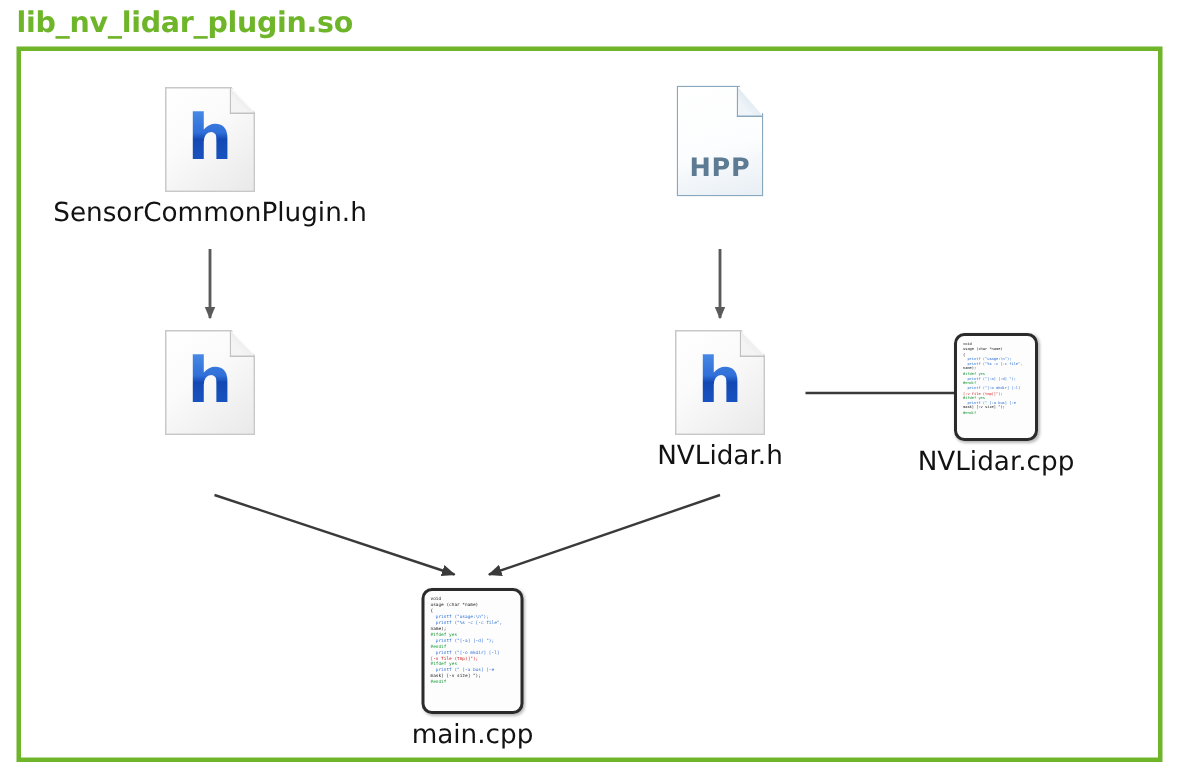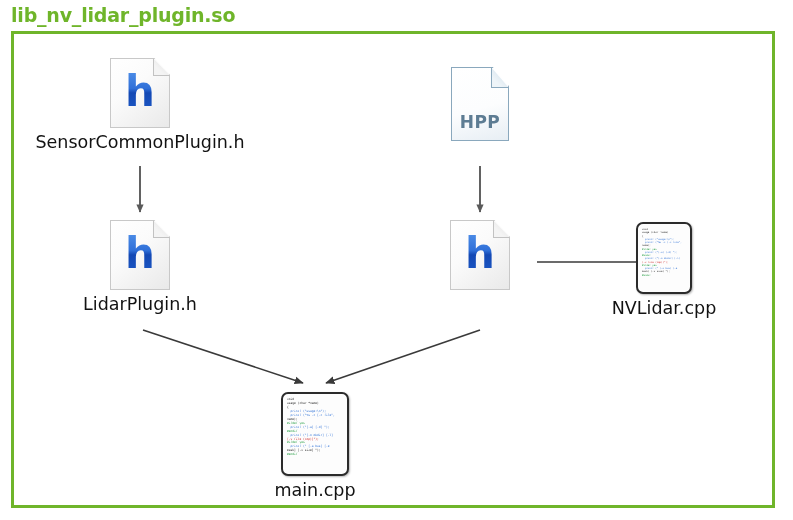--- a/index.html
+++ b/index.html
@@ -106,21 +106,21 @@
     background-clip: text;
     color: transparent;
     text-shadow: none;
   }
 
   
   .icon-hpp {
     position: relative;
     width: 58px;
     height: 74px;
-    margin: 12px auto;
+    margin: 2px auto;
   }
   .icon-hpp .page {
     position: absolute;
     left: 0; top: 0;
     width: 58px; height: 74px;
     background: linear-gradient(165deg,#ffffff 0%,#fcfdfe 55%,#e7eef4 100%);
     border: 1px solid #8aa8bd;
     box-sizing: border-box;
     clip-path: polygon(0 0, 72% 0, 100% 26%, 100% 100%, 0 100%);
   }
@@ -217,29 +217,29 @@
       <div class="fold"></div>
     </div>
   </div>
 
   <div class="node" style="left:60px; top:220px; width:160px;">
     <div class="icon-h">
       <div class="page"></div>
       <div class="glyph">h</div>
       <div class="fold"></div>
     </div>
-    <div class="node-label">LidarPlugin.h</div>
   </div>
 
   <div class="node" style="left:400px; top:220px; width:160px;">
     <div class="icon-h">
       <div class="page"></div>
       <div class="glyph">h</div>
       <div class="fold"></div>
     </div>
+    <div class="node-label">NVLidar.h</div>
   </div>
 
   <div class="node" style="left:590px; top:222px; width:148px;">
     <div class="icon-cpp cpp-small">
       <div class="code">
           <span class="ln c-k">void</span>
           <span class="ln c-k">usage (char *name)</span>
           <span class="ln c-k">{</span>
           <span class="ln c-f">  printf ("usage:\n");</span>
           <span class="ln c-f">  printf ("%s -c [-c file",</span>

